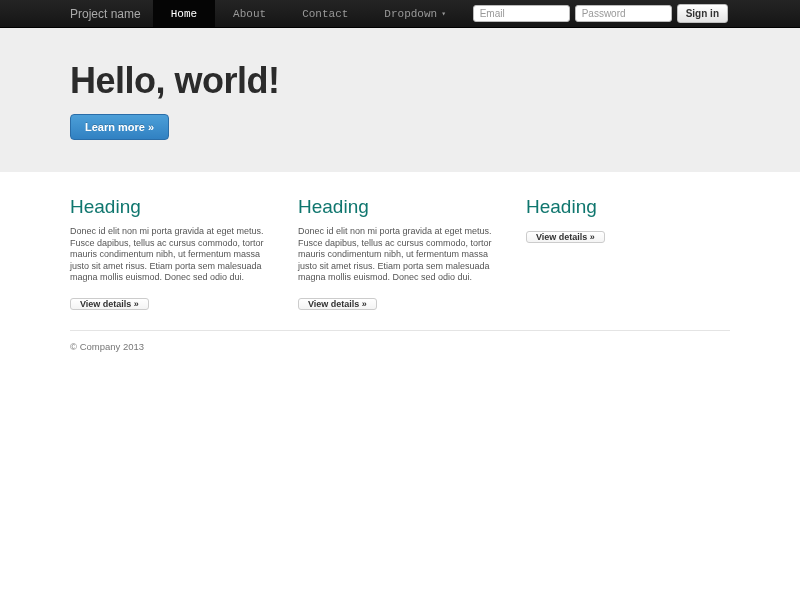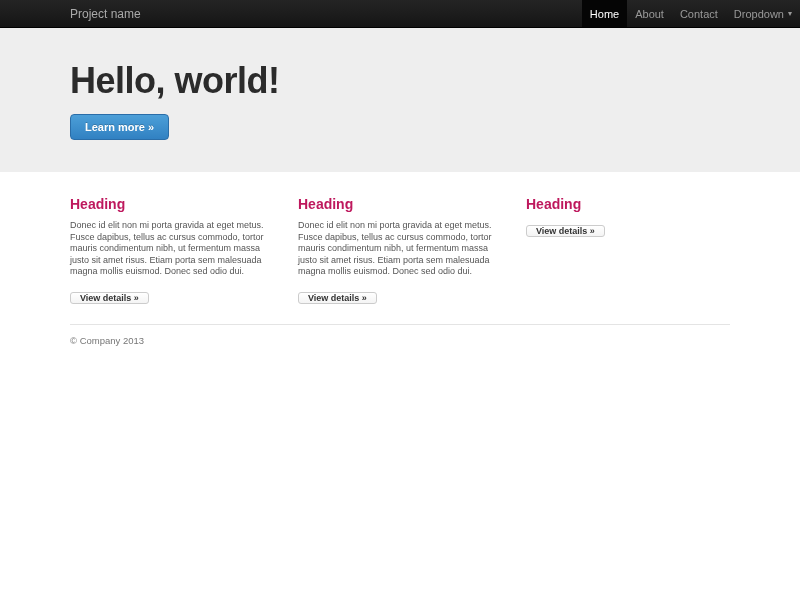--- a/index.html
+++ b/index.html
@@ -30,26 +30,27 @@
   }
   .nav {
     display: flex;
     margin-left: 12px;
     list-style: none;
   }
   .nav-item {
     font-size: 11px;
     color: #999;
     line-height: 28px;
-    padding: 0 8px;
+    padding: 0 18px;
     cursor: pointer;
     white-space: nowrap;
     display: flex;
     align-items: center;
     gap: 4px;
+    font-family: Liberation Mono, monospace;
   }
   .nav-item.active {
     background: #050505;
     color: #ffffff;
   }
   .caret {
     font-size: 8px;
     color: #999;
     line-height: 28px;
   }
@@ -124,23 +125,23 @@
   }
 
   
   .content { margin-top: 24px; }
   .row {
     display: flex;
     gap: 24px;
   }
   .col { width: 204px; }
   .col-heading {
-    font-size: 14px;
-    font-weight: bold;
-    color: #be185d;
+    font-size: 19px;
+    font-weight: normal;
+    color: #0f766e;
     margin-bottom: 8px;
   }
   .col-text {
     font-size: 9px;
     line-height: 11.5px;
     color: #555;
     margin-bottom: 9px;
     min-height: 58px;
   }
   .btn-default {
@@ -180,20 +181,25 @@
       <span>About</span>
     </li>
     <li class="nav-item">
       <span>Contact</span>
     </li>
     <li class="nav-item">
       <span>Dropdown</span>
       <span class="caret">▾</span>
     </li>
   </ul>
+  <div class="nav-form">
+    <input class="nav-input" type="text" placeholder="Email" style="">
+    <input class="nav-input" type="password" placeholder="Password" style="">
+    <button class="btn-signin">Sign in</button>
+  </div>
 </nav>
 
 <section class="hero">
   <div class="container">
     <h1 class="hero-title">Hello, world!</h1>
     <a class="btn-primary">Learn more »</a>
   </div>
 </section>
 
 <main class="container content">

